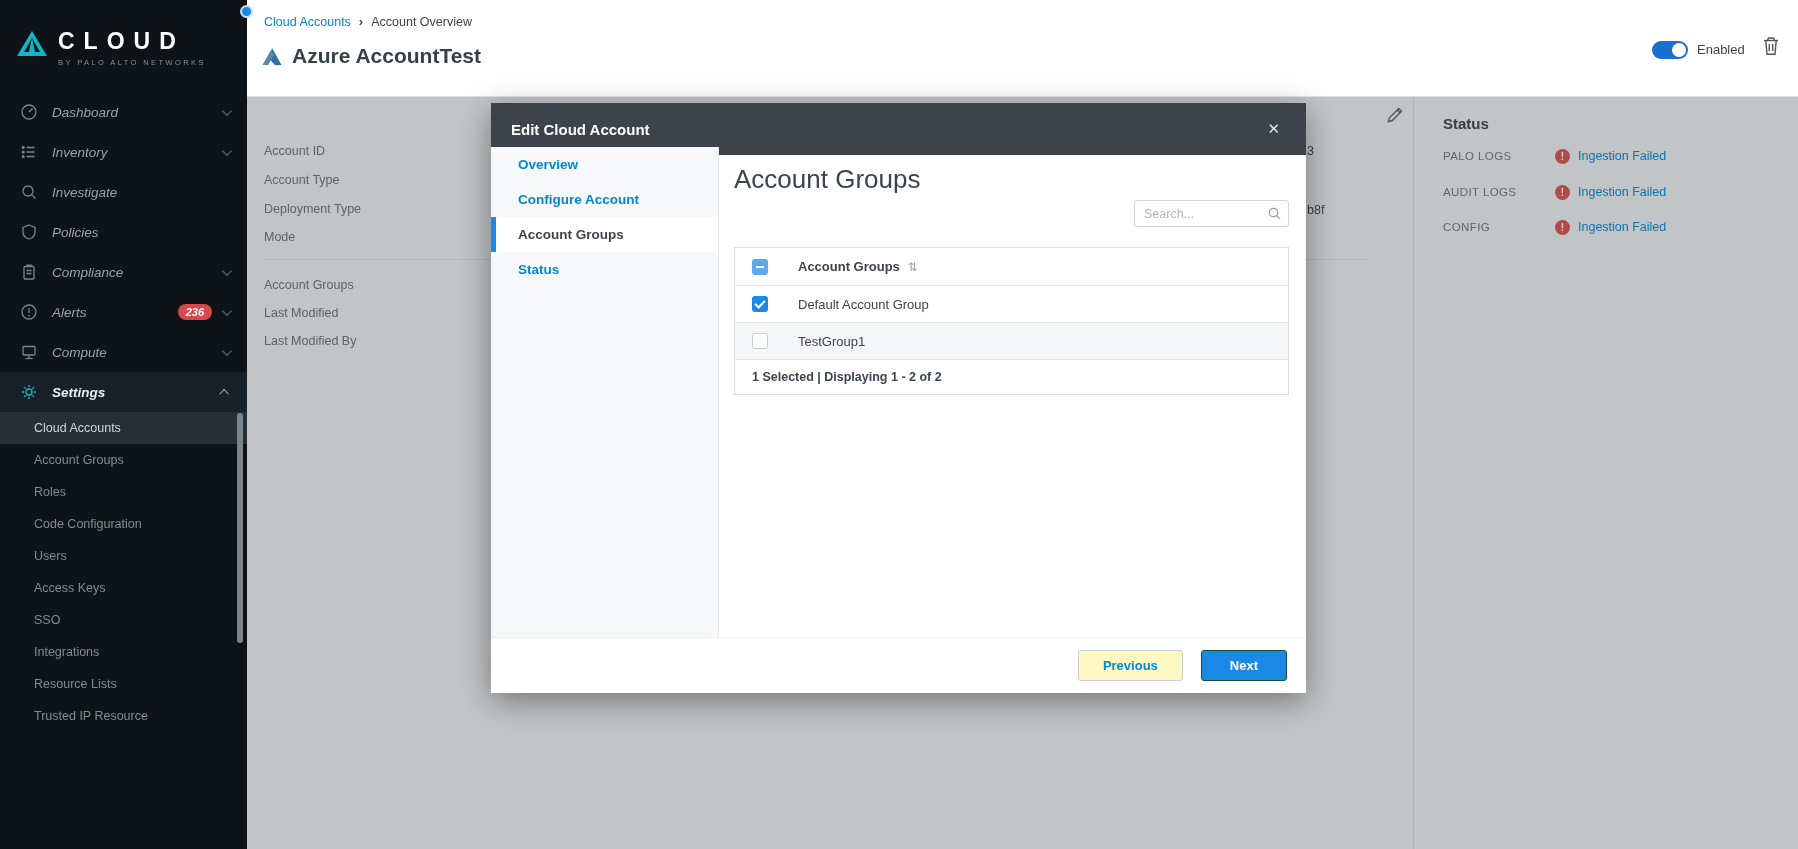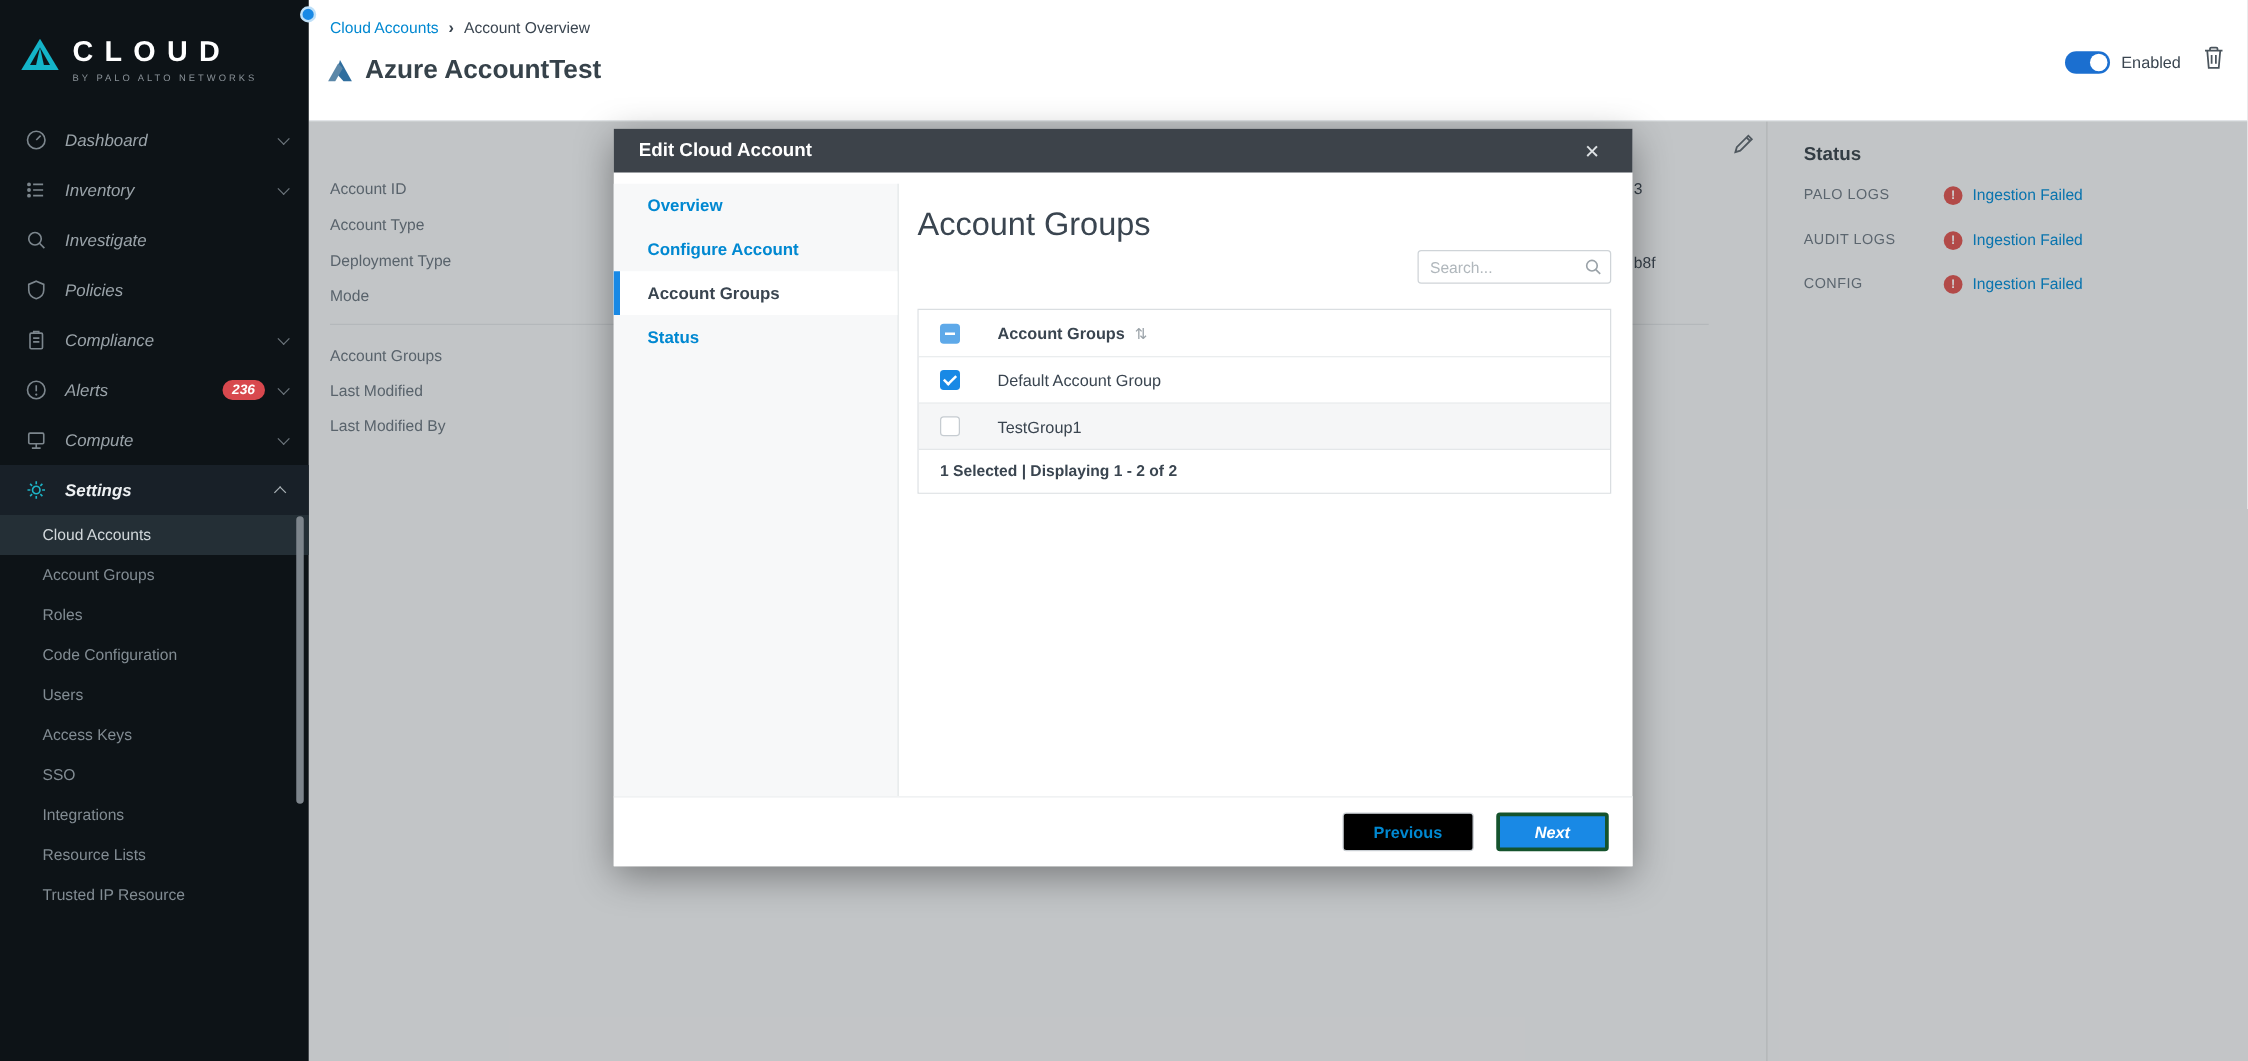--- a/index.html
+++ b/index.html
@@ -54,21 +54,21 @@
   .status-title { position:absolute; left:0; top:18px; font-size:15px; font-weight:600; color:#36424a; }
   .status-row { position:absolute; left:0; height:18px; display:flex; align-items:center; }
   .status-label { width:112px; font-size:11.5px; letter-spacing:.4px; color:#6a7680; }
   .err-icon { width:15px; height:15px; border-radius:50%; background:#d9534f; color:#fff; font-size:10px; font-weight:700; display:flex; align-items:center; justify-content:center; margin-right:8px; flex:0 0 auto; }
   .err-icon::after { content:"!"; }
   .status-link { font-size:12.5px; font-weight:400; color:#0088d1; cursor:pointer; }
   .dim { position:absolute; inset:0; background:rgba(40,45,50,0.22); z-index:5; }
 
   
   .modal { position:absolute; left:491px; top:103px; width:815px; height:590px; background:#fff; z-index:10; box-shadow:0 8px 30px rgba(0,0,0,.4); }
-  .modal-header { height:35px; background:#3d434a; display:flex; align-items:center; padding:0 20px; }
+  .modal-header { height:52px; background:#3d434a; display:flex; align-items:center; padding:0 20px; }
   .modal-title { color:#fff; font-size:15px; font-weight:600; flex:1; }
   .modal-close { color:#dfe3e6; font-size:15px; cursor:pointer; padding:4px 6px; }
   .modal-body { position:absolute; top:44px; bottom:56px; left:0; right:0; display:flex; }
   .modal-nav { width:228px; background:#f7f8f9; border-right:1px solid #e4e7e9; flex:0 0 auto; }
   .mnav-item { height:35px; line-height:35px; padding-left:22px; font-size:13.5px; font-weight:600; color:#0088d1; border-left:5px solid transparent; cursor:pointer; }
   .mnav-item.active { background:#fff; border-left-color:#1989e5; color:#3a4550; }
   .modal-content { flex:1; padding:0 17px 0 15px; position:relative; overflow:hidden; }
   .mheading { font-size:26px; font-weight:400; color:#3a4550; margin-top:16px; line-height:32px; }
   .search-row { display:flex; justify-content:flex-end; margin-top:5px; }
   .search-box { position:relative; width:155px; }
@@ -82,22 +82,22 @@
   .cb { width:16px; height:16px; border-radius:3px; margin-right:30px; position:relative; cursor:pointer; flex:0 0 auto; }
   .cb.empty { background:#fff; border:1px solid #c6ccd1; }
   .cb.checked { background:#1989e5; }
   .cb.checked::after { content:""; position:absolute; left:5px; top:2px; width:4px; height:8px; border:solid #fff; border-width:0 2px 2px 0; transform:rotate(45deg); }
   .cb.ind { background:#5ea9e9; }
   .cb.ind::after { content:""; position:absolute; left:4px; top:7px; width:8px; height:2px; background:#fff; }
   .sort { color:#9aa2a8; font-size:12px; margin-left:8px; font-weight:400; }
   .tfoot { height:34px; display:flex; align-items:center; padding-left:17px; font-size:12.5px; font-weight:700; color:#3a4550; background:#fff; }
   .modal-footer { position:absolute; bottom:0; left:0; right:0; height:56px; background:#fff; border-top:1px solid #eceef0; display:flex; align-items:center; justify-content:flex-end; gap:18px; padding-right:19px; }
   .btn { height:31px; border-radius:3px; font-size:13px; font-weight:600; cursor:pointer; font-family:inherit; }
-  .btn-prev { padding:0 24px; background:#000000; border:1px solid #c9ced3; color:#0088d1; }
-  .btn-next { padding:0 28px; background:#1989e5; border:3px solid #14532d; color:#fff;font-style:italic; }
+  .btn-prev { padding:0 24px; background:#fef9c3; border:1px solid #c9ced3; color:#0088d1; }
+  .btn-next { padding:0 28px; background:#1989e5; border:1px solid #14532d; color:#fff; }
 </style>
 </head>
 <body>
 
 <div class="page">
 
   <aside class="sidebar">
     <div class="logo">
       <svg class="logo-tri" width="32" height="27" viewBox="0 0 32 27">
         <polygon points="16,1 31,26 1,26" fill="#14b4c8"></polygon>

